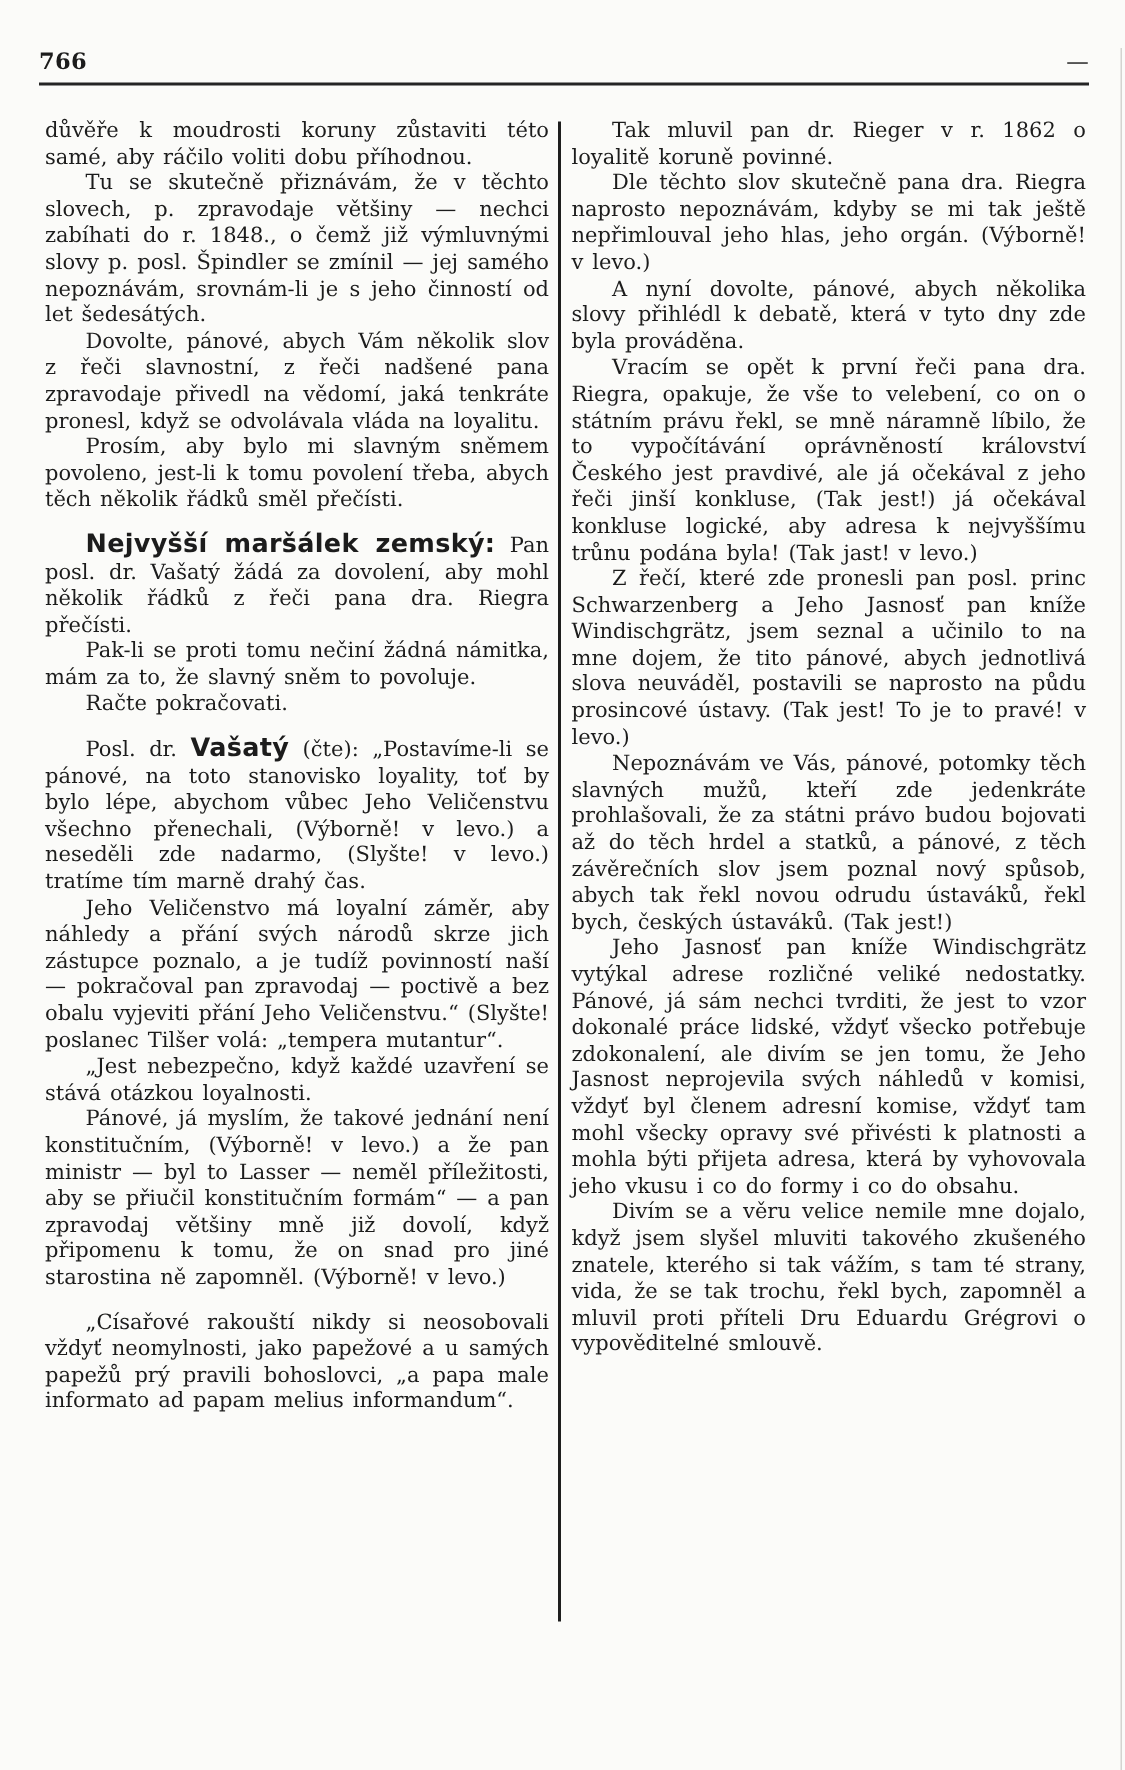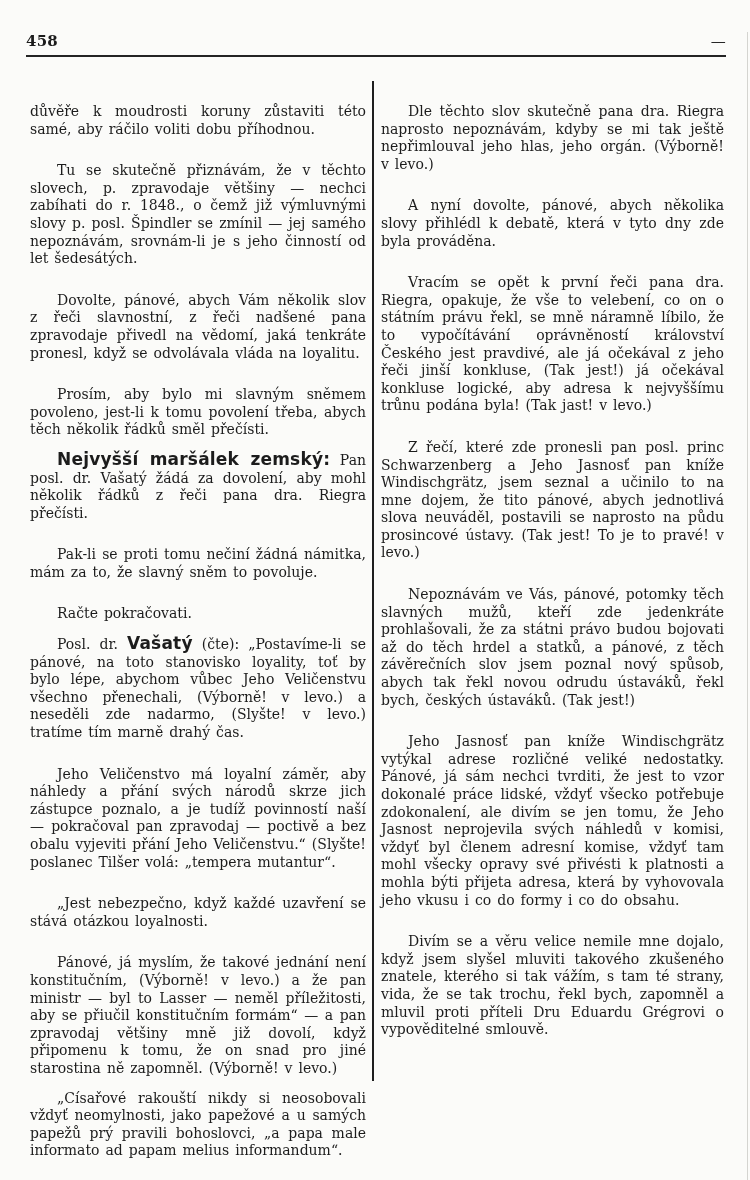--- a/index.html
+++ b/index.html
@@ -46,21 +46,20 @@
     flex: 0 0 2px;
     width: 2px;
     height: 1000px;
     background: #1e1e1e;
     margin: 2px 7px 0 6px;
   }
   .para {
     text-align: justify;
     text-indent: 27px;
     word-spacing: 1.5px;
-    margin-top: 24px;
   }
   .para.no-indent { text-indent: 0; }
   .para.gap { margin-top: 12px; }
   .speaker {
     font-family: "DejaVu Sans", "Liberation Sans", sans-serif;
     font-weight: bold;
     font-size: 17px;
     letter-spacing: 0.2px;
   }
   
@@ -71,21 +70,21 @@
     background: #d4d4d0;
   }
 </style>
 </head>
 <body>
 
 <div class="page">
 
   <div class="runhead">
     <span class="left-group">
-      <span class="pgnum">458</span>
+      <span class="pgnum">766</span>
     </span>
     <span class="dash">—</span>
   </div>
 
   <div class="cols">
     <div class="col col-left">
         <p class="para no-indent"><span>důvěře k moudrosti koruny zůstaviti této samé, aby ráčilo voliti dobu příhodnou.</span></p>
         <p class="para"><span>Tu se skutečně přiznávám, že v těchto slovech, p. zpravodaje většiny — nechci zabíhati do r. 1848., o čemž již výmluvnými slovy p. posl. Špindler se zmínil — jej samého nepoznávám, srovnám-li je s jeho činností od let šedesátých.</span></p>
         <p class="para"><span>Dovolte, pánové, abych Vám několik slov z řeči slavnostní, z řeči nadšené pana zpravodaje přivedl na vědomí, jaká tenkráte pronesl, když se odvolávala vláda na loyalitu.</span></p>
         <p class="para"><span>Prosím, aby bylo mi slavným sněmem povoleno, jest-li k tomu povolení třeba, abych těch několik řádků směl přečísti.</span></p>
@@ -93,20 +92,21 @@
         <p class="para"><span>Pak-li se proti tomu nečiní žádná námitka, mám za to, že slavný sněm to povoluje.</span></p>
         <p class="para"><span>Račte pokračovati.</span></p>
         <p class="para gap"><span>Posl. dr. </span><span class="speaker">Vašatý</span><span> (čte): „Postavíme-li se pánové, na toto stanovisko loyality, toť by bylo lépe, abychom vůbec Jeho Veličenstvu všechno přenechali, (Výborně! v levo.) a neseděli zde nadarmo, (Slyšte! v levo.) tratíme tím marně drahý čas.</span></p>
         <p class="para"><span>Jeho Veličenstvo má loyalní záměr, aby náhledy a přání svých národů skrze jich zástupce poznalo, a je tudíž povinností naší — pokračoval pan zpravodaj — poctivě a bez obalu vyjeviti přání Jeho Veličenstvu.“ (Slyšte! poslanec Tilšer volá: „tempera mutantur“.</span></p>
         <p class="para"><span>„Jest nebezpečno, když každé uzavření se stává otázkou loyalnosti.</span></p>
         <p class="para"><span>Pánové, já myslím, že takové jednání není konstitučním, (Výborně! v levo.) a že pan ministr — byl to Lasser — neměl příležitosti, aby se přiučil konstitučním formám“ — a pan zpravodaj většiny mně již dovolí, když připomenu k tomu, že on snad pro jiné starostina ně zapomněl. (Výborně! v levo.)</span></p>
         <p class="para gap"><span>„Císařové rakouští nikdy si neosobovali vždyť neomylnosti, jako papežové a u samých papežů prý pravili bohoslovci, „a papa male informato ad papam melius informandum“.</span></p>
       </div>
     <div class="divider"></div>
     <div class="col col-right">
+        <p class="para"><span>Tak mluvil pan dr. Rieger v r. 1862 o loyalitě koruně povinné.</span></p>
         <p class="para"><span>Dle těchto slov skutečně pana dra. Riegra naprosto nepoznávám, kdyby se mi tak ještě nepřimlouval jeho hlas, jeho orgán. (Výborně! v levo.)</span></p>
         <p class="para"><span>A nyní dovolte, pánové, abych několika slovy přihlédl k debatě, která v tyto dny zde byla prováděna.</span></p>
         <p class="para"><span>Vracím se opět k první řeči pana dra. Riegra, opakuje, že vše to velebení, co on o státním právu řekl, se mně náramně líbilo, že to vypočítávání oprávněností království Českého jest pravdivé, ale já očekával z jeho řeči jinší konkluse, (Tak jest!) já očekával konkluse logické, aby adresa k nejvyššímu trůnu podána byla! (Tak jast! v levo.)</span></p>
         <p class="para"><span>Z řečí, které zde pronesli pan posl. princ Schwarzenberg a Jeho Jasnosť pan kníže Windischgrätz, jsem seznal a učinilo to na mne dojem, že tito pánové, abych jednotlivá slova neuváděl, postavili se naprosto na půdu prosincové ústavy. (Tak jest! To je to pravé! v levo.)</span></p>
         <p class="para"><span>Nepoznávám ve Vás, pánové, potomky těch slavných mužů, kteří zde jedenkráte prohlašovali, že za státni právo budou bojovati až do těch hrdel a statků, a pánové, z těch závěrečních slov jsem poznal nový spůsob, abych tak řekl novou odrudu ústaváků, řekl bych, českých ústaváků. (Tak jest!)</span></p>
         <p class="para"><span>Jeho Jasnosť pan kníže Windischgrätz vytýkal adrese rozličné veliké nedostatky. Pánové, já sám nechci tvrditi, že jest to vzor dokonalé práce lidské, vždyť všecko potřebuje zdokonalení, ale divím se jen tomu, že Jeho Jasnost neprojevila svých náhledů v komisi, vždyť byl členem adresní komise, vždyť tam mohl všecky opravy své přivésti k platnosti a mohla býti přijeta adresa, která by vyhovovala jeho vkusu i co do formy i co do obsahu.</span></p>
         <p class="para"><span>Divím se a věru velice nemile mne dojalo, když jsem slyšel mluviti takového zkušeného znatele, kterého si tak vážím, s tam té strany, vida, že se tak trochu, řekl bych, zapomněl a mluvil proti příteli Dru Eduardu Grégrovi o vypověditelné smlouvě.</span></p>
       </div>
   </div>
 

